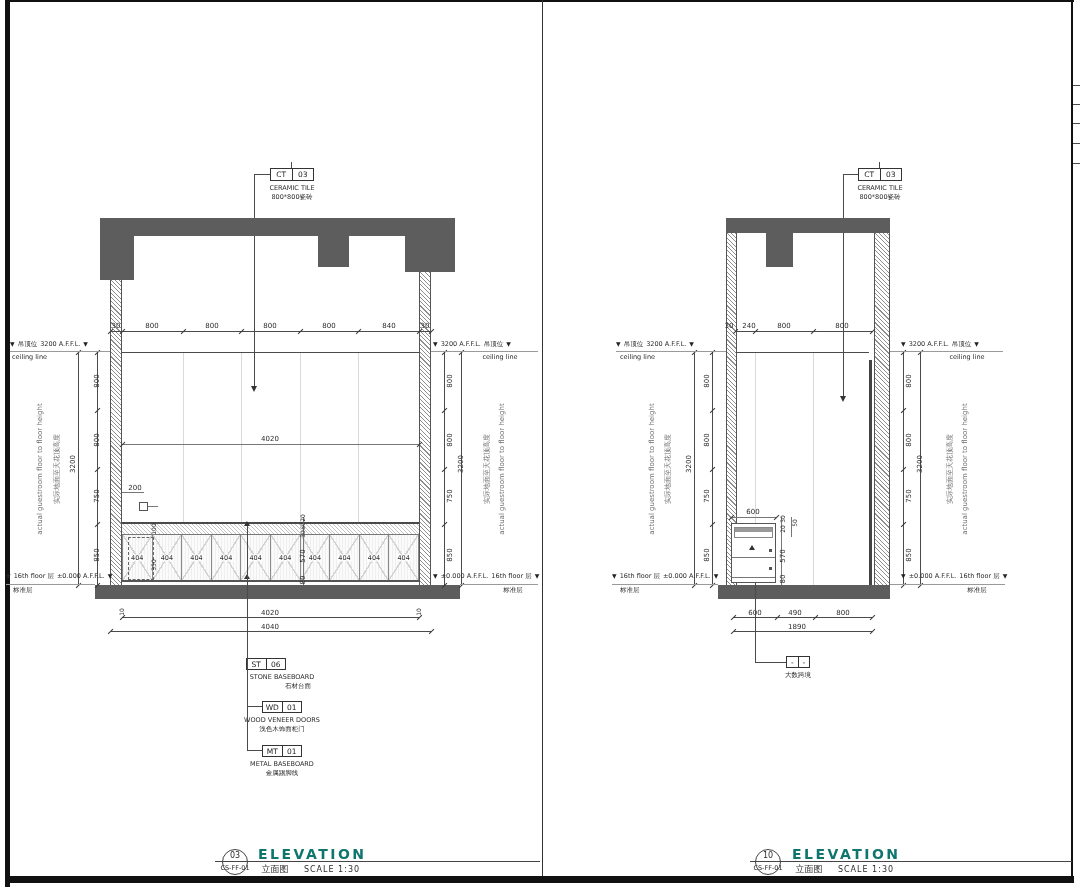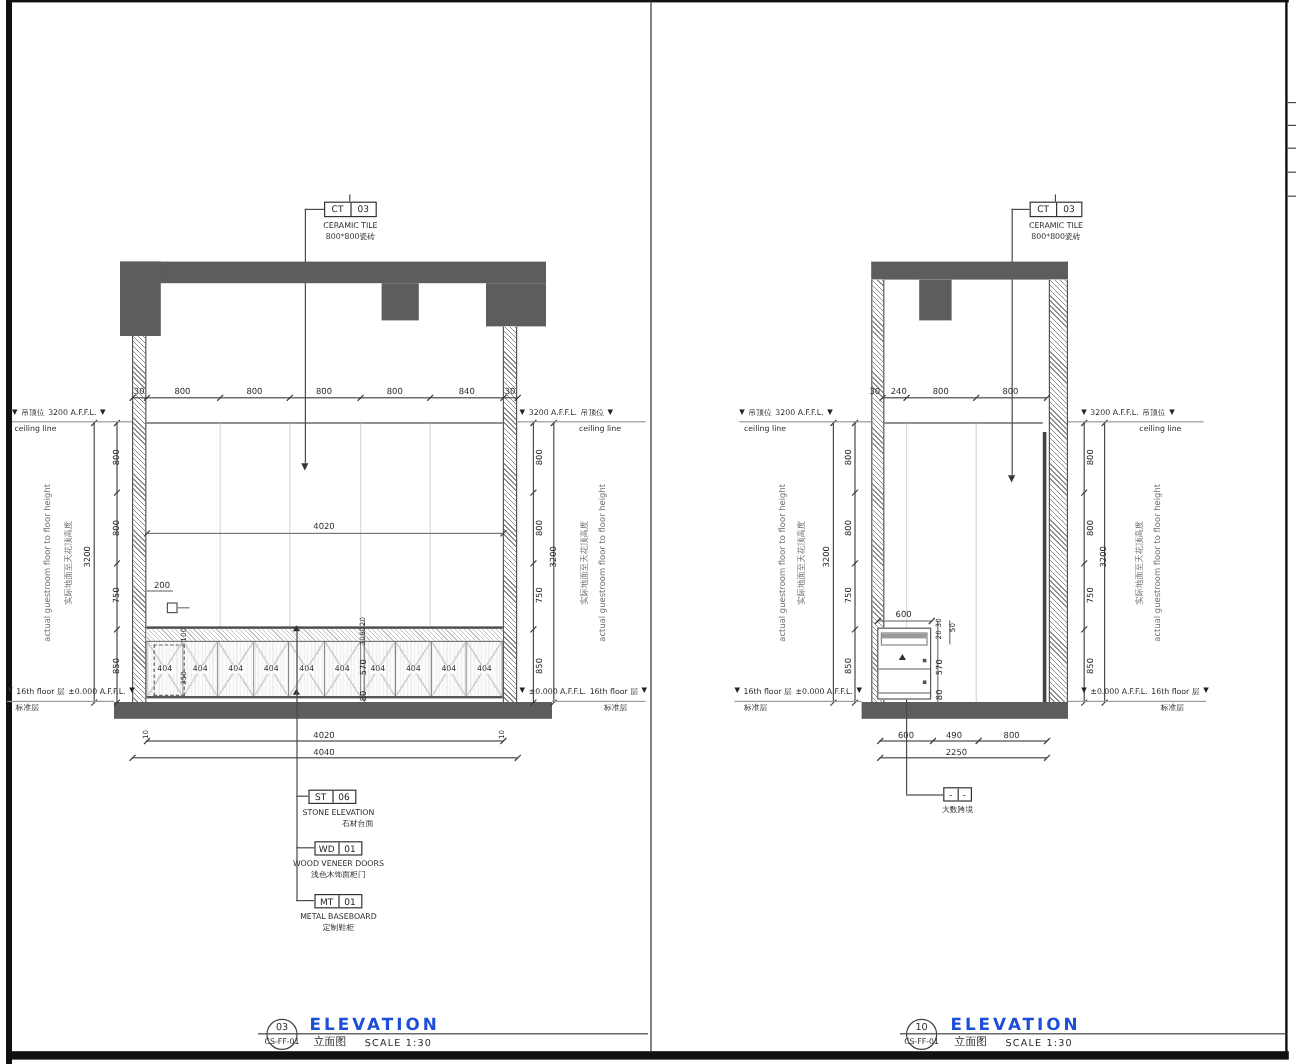--- a/index.html
+++ b/index.html
@@ -27,21 +27,21 @@
   .arrd{position:absolute;width:0;height:0;border-left:3.5px solid transparent;border-right:3.5px solid transparent;border-top:6px solid #333}
   .arru{position:absolute;width:0;height:0;border-left:3px solid transparent;border-right:3px solid transparent;border-bottom:5px solid #333}
   .counter{position:absolute;background:repeating-linear-gradient(45deg,#fff 0 2px,#c4c4c4 2px 2.7px);border-top:2px solid #4a4a4a;border-bottom:1px solid #777}
   .doors{position:absolute;display:flex;border-left:1px solid #8a8a8a}
   .door{flex:1;position:relative;border-right:1px solid #8a8a8a;background:
     linear-gradient(to top right,transparent 48.5%,#d2d2d2 48.5% 51.5%,transparent 51.5%),
     linear-gradient(to bottom right,transparent 48.5%,#d2d2d2 48.5% 51.5%,transparent 51.5%),
     repeating-linear-gradient(90deg,#efefef 0 1px,#fbfbfb 1px 3px)}
   .dlab{position:absolute;left:50%;top:50%;transform:translate(-50%,-50%);font-size:6.5px;color:#333;background:rgba(255,255,255,.78);padding:0 1px;line-height:7px}
   .circ{position:absolute;width:26px;height:26px;border:1px solid #444;border-radius:50%}
-  .elevname{position:absolute;font-size:14px;font-weight:600;letter-spacing:2.5px;color:#1d4ed8;line-height:14px;white-space:nowrap}
+  .elevname{position:absolute;font-size:14px;font-weight:600;letter-spacing:2.5px;color:#0f766e;line-height:14px;white-space:nowrap}
   .dashbox{position:absolute;border:1px dashed #666}
   .wm{position:absolute;display:flex;align-items:center;gap:6px;z-index:9}
   .wm .logo{width:18px;height:18px;border:2px solid #a8a8a8;border-radius:50%;position:relative}
   .wm .logo::after{content:"";position:absolute;right:-4px;top:-4px;width:6px;height:6px;border:1.5px solid #a8a8a8;border-radius:50%}
   .wm .brand{font-size:19px;letter-spacing:2px;color:#a8a8a8;font-weight:600;white-space:nowrap}
 </style>
 </head>
 <body>
 
 <div class="sheet">
@@ -258,38 +258,38 @@
         <i style="left:416px;top:617px"></i>
       <i style="left:107px;top:631px"></i>
         <i style="left:428px;top:631px"></i>
     </div>
     <div class="tv tv6" style="left:114px;top:608px;width:16px">10</div>
     <div class="tv tv6" style="left:411px;top:608px;width:16px">10</div>
     <div class="t" style="left:250px;top:609px;width:40px">4020</div>
     <div class="hl" style="left:110px;top:631px;width:321px"></div>
     <div class="t" style="left:250px;top:623px;width:40px">4040</div>
 
-    <div class="tagbox" style="left:257px;top:658px;width:40px;height:12px">
+    <div class="tagbox" style="left:246px;top:658px;width:40px;height:12px">
       <span>ST</span>
         <span>06</span>
     </div>
-    <div class="t t6" style="left:232px;top:673px;width:100px">STONE ELEVATION</div>
+    <div class="t t6" style="left:232px;top:673px;width:100px">STONE BASEBOARD</div>
     <div class="t t6" style="left:248px;top:682px;width:100px">石材台面</div>
     <div class="tagbox" style="left:262px;top:701px;width:40px;height:12px">
       <span>WD</span>
         <span>01</span>
     </div>
     <div class="t t6" style="left:232px;top:716px;width:100px">WOOD VENEER DOORS</div>
     <div class="t t6" style="left:232px;top:725px;width:100px">浅色木饰面柜门</div>
     <div class="tagbox" style="left:262px;top:745px;width:40px;height:12px">
       <span>MT</span>
         <span>01</span>
     </div>
     <div class="t t6" style="left:232px;top:760px;width:100px">METAL BASEBOARD</div>
-    <div class="t t6" style="left:232px;top:769px;width:100px">定制鞋柜</div>
+    <div class="t t6" style="left:232px;top:769px;width:100px">金属踢脚线</div>
 
     <div class="hl" style="left:215px;top:861px;width:325px;background:#444"></div>
     <div class="circ" style="left:222px;top:849px"></div>
     <div class="t" style="left:222px;top:852px;width:26px;font-size:8px">03</div>
     <div class="t t6" style="left:212px;top:864px;width:46px">CS-FF-01</div>
     <div class="elevname" style="left:258px;top:847px">ELEVATION</div>
     <div class="t" style="left:258px;top:865px;width:34px;font-size:9px">立面图</div>
     <div class="t" style="left:300px;top:866px;width:64px;font-size:8px;letter-spacing:1px">SCALE 1:30</div>
   </div>
 
@@ -436,21 +436,21 @@
         <i style="left:774px;top:617px"></i>
         <i style="left:812px;top:617px"></i>
         <i style="left:869px;top:617px"></i>
       <i style="left:730px;top:631px"></i>
         <i style="left:869px;top:631px"></i>
     </div>
     <div class="t" style="left:740px;top:609px;width:30px">600</div>
     <div class="t" style="left:781px;top:609px;width:28px">490</div>
     <div class="t" style="left:828px;top:609px;width:30px">800</div>
     <div class="hl" style="left:733px;top:631px;width:139px"></div>
-    <div class="t" style="left:782px;top:623px;width:30px">2250</div>
+    <div class="t" style="left:782px;top:623px;width:30px">1890</div>
 
     <div class="vl" style="left:755px;top:583px;height:79px;z-index:4"></div>
     <div class="hl" style="left:755px;top:662px;width:31px"></div>
     <div class="tagbox" style="left:786px;top:656px;width:24px;height:12px">
       <span>-</span>
         <span>-</span>
     </div>
     <div class="t t6" style="left:777px;top:671px;width:42px">大数跨境</div>
 
     <div class="hl" style="left:750px;top:861px;width:322px;background:#444"></div>

